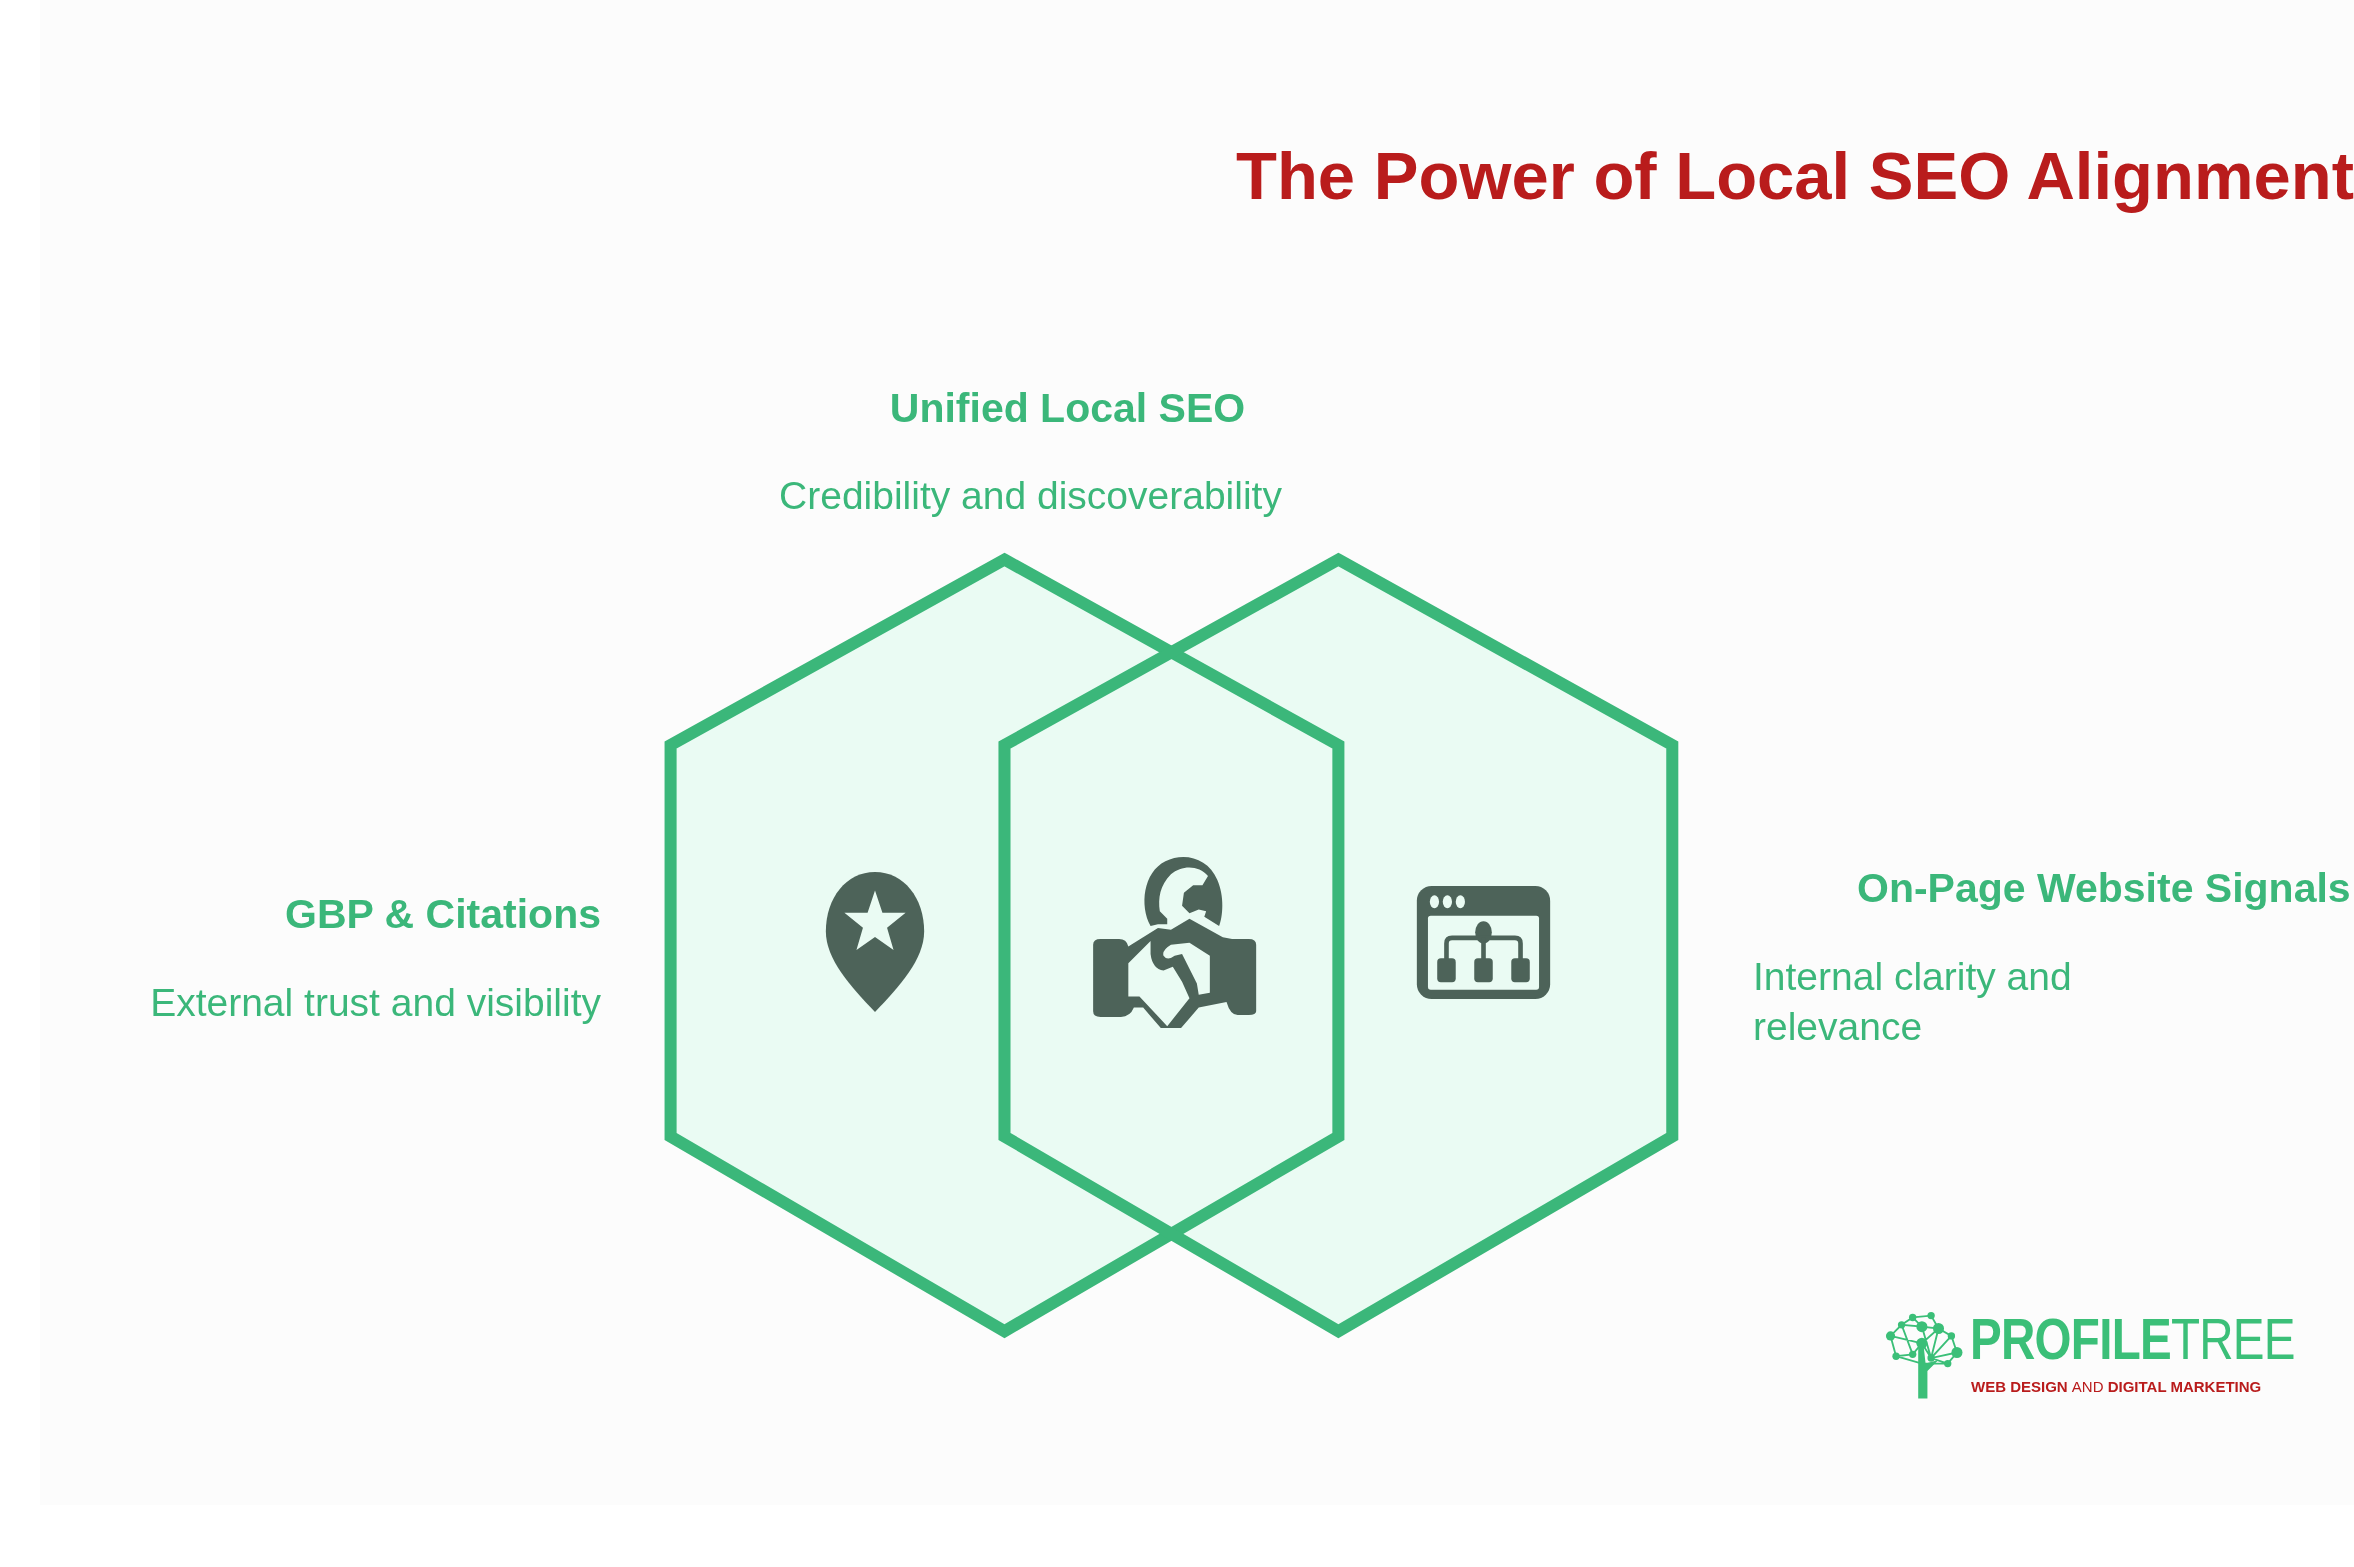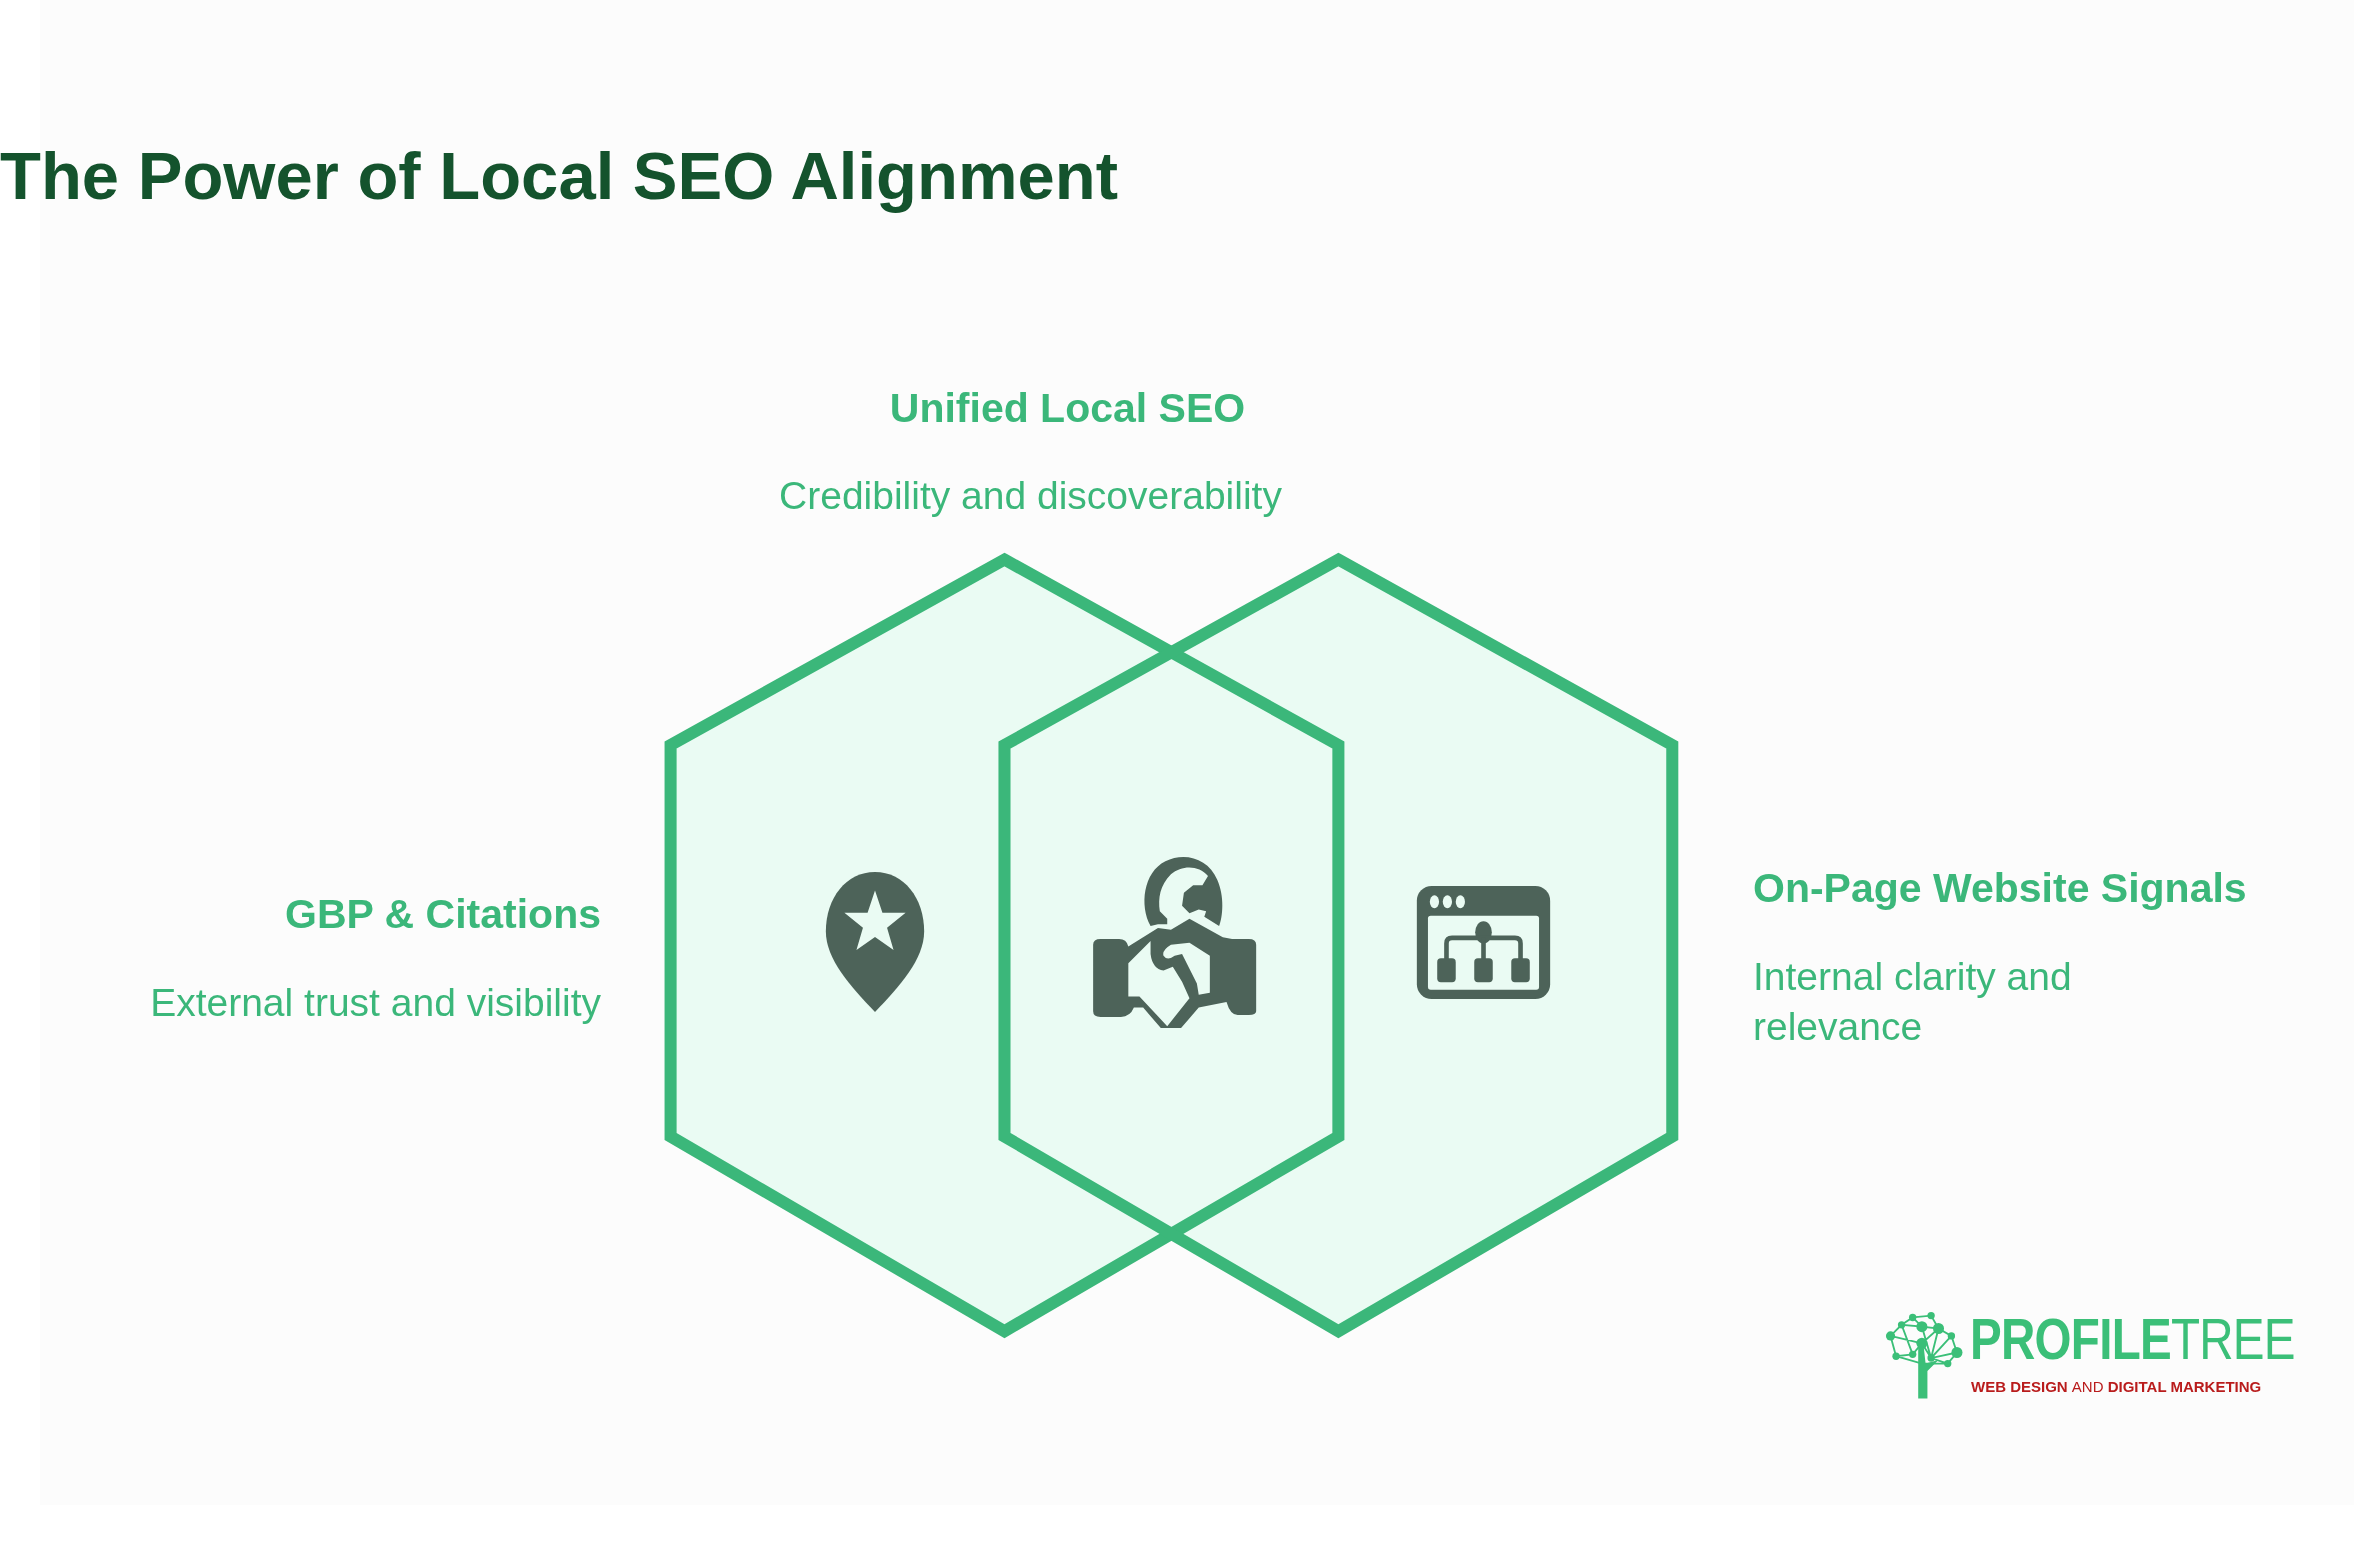--- a/index.html
+++ b/index.html
@@ -7,22 +7,22 @@
     width: 2354px; height: 1568px; position: relative; overflow: hidden;
     background: #ffffff;
     font-family: "Liberation Sans", "DejaVu Sans", sans-serif;
   }
   .panel {
     position: absolute; left: 40px; top: 0; width: 2314px; height: 1505px;
     background: #fcfcfc;
   }
   .title {
     position: absolute; left: 0; width: 2354px; top: 137px;
-    text-align: left; font-size: 67px; font-weight: bold;
-    color: #14532d; letter-spacing: 0px;
+    text-align: right; font-size: 67px; font-weight: bold;
+    color: #b91c1c; letter-spacing: 0px;
   }
   .label-title {
     position: absolute; font-size: 41px; font-weight: bold; color: #3bb77a;
     white-space: nowrap;
   }
   .label-sub {
     position: absolute; font-size: 39px; color: #3bb77a; line-height: 50px;
   }
   .center { text-align: center; }
   .right-align { text-align: right; }
@@ -81,21 +81,21 @@
   <rect x="64" y="80" width="20" height="26" rx="4" fill="#4d6359"></rect>
   <rect x="104" y="80" width="20" height="26" rx="4" fill="#4d6359"></rect>
 </svg>
 
 <div class="label-title center" style="left:0; width:2135px; top:385px;">Unified Local SEO</div>
 <div class="label-sub center" style="left:0; width:2061px; top:471px;">Credibility and discoverability</div>
 
 <div class="label-title right-align" style="left:93px; width:508px; top:891px;">GBP &amp; Citations</div>
 <div class="label-sub right-align" style="left:93px; width:508px; top:978px;">External trust and visibility</div>
 
-<div class="label-title" style="left:1753px; top:865px;">On-Page Website Signals</div>
+<div class="label-title" style="left:1857px; top:865px;">On-Page Website Signals</div>
 <div class="label-sub" style="left:1753px; top:952px;">Internal clarity and</div>
 <div class="label-sub" style="left:1753px; top:1002px;">relevance</div>
 
 <div class="logo">
   <svg width="83" height="93" viewBox="0 0 90 100" style="position:absolute; left:0; top:0;">
     <g stroke="#3bbf78" stroke-width="2" fill="none">
       <path d="M30 12 L50 10 L58 24 L72 32 L78 50 L68 62 L50 56 L40 40 L30 52 L12 54 L6 32 L18 20 L30 12 L40 22 L58 24 L50 56 L40 22 L18 20 L30 52 L40 40 L58 24 M72 32 L50 56 L78 50 M12 54 L40 62 L68 62 M6 32 L40 40"></path>
     </g>
     <g fill="#3bbf78">
       <circle cx="30" cy="12" r="4"></circle>

